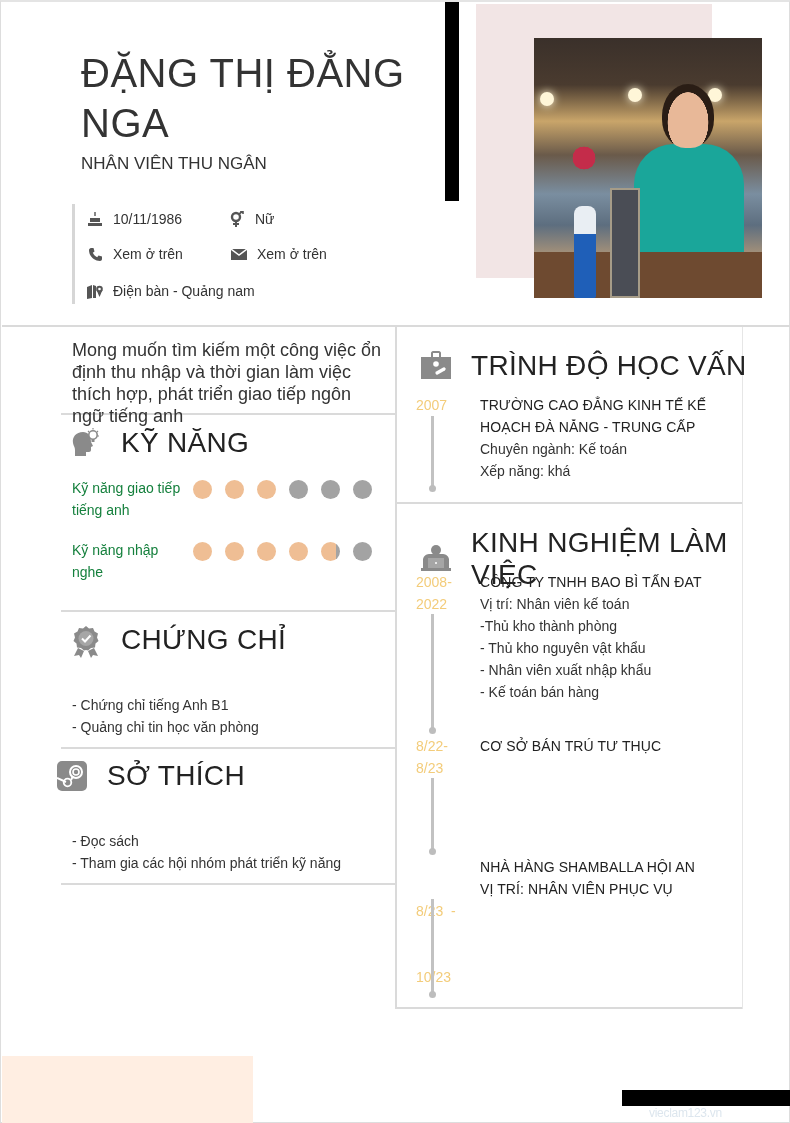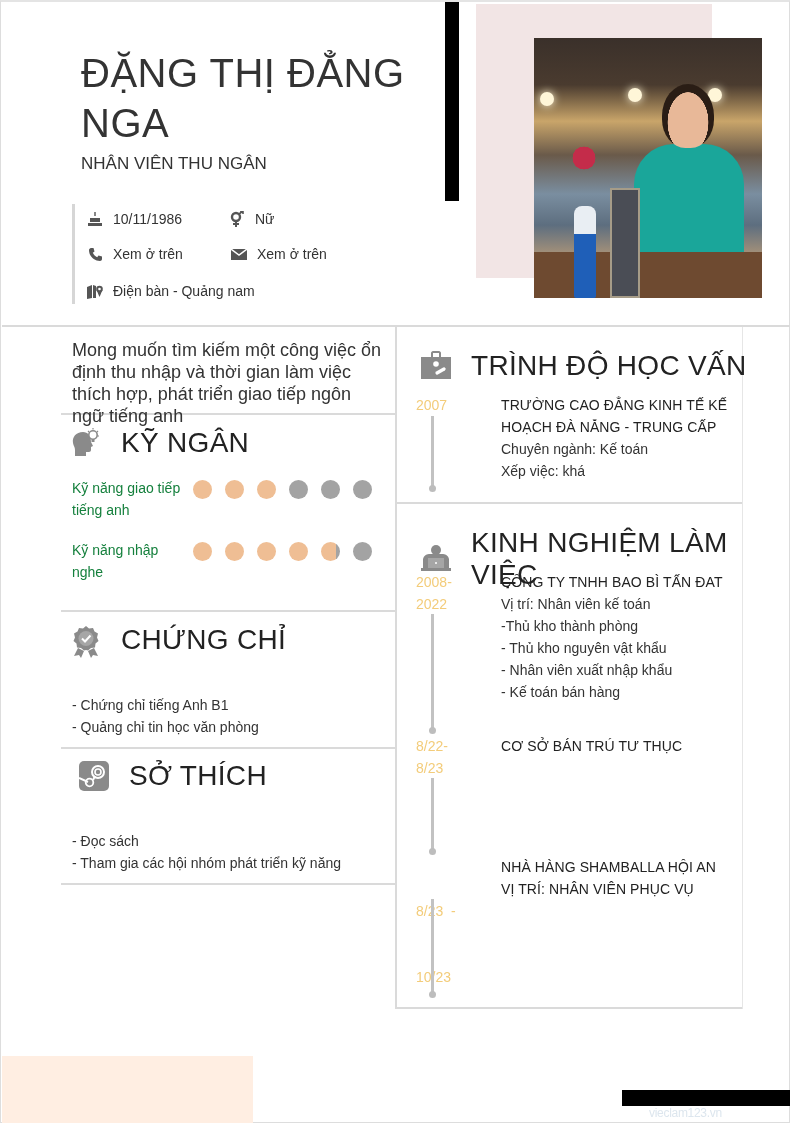--- a/index.html
+++ b/index.html
@@ -48,21 +48,21 @@
   .dot { width: 19px; height: 19px; border-radius: 50%; background: #a3a3a3; }
   .dot.on { background: #efbe94; }
   .dot.partial { background: linear-gradient(90deg, #efbe94 0 78%, #a3a3a3 78% 100%); }
 
   .list { position: absolute; left: 71px; font-size: 14px; line-height: 22px; color: #333; }
 
   
   .tl-date { position: absolute; left: 415px; font-size: 14px; line-height: 22px; color: #f3cc7a; }
   .tl-line { position: absolute; left: 430px; width: 3px; background: #c2c2c2; }
   .tl-dot { position: absolute; left: 428px; width: 7px; height: 7px; border-radius: 50%; background: #bdbdbd; }
-  .tl-body { position: absolute; left: 500px; width: 250px; font-size: 14px; line-height: 22px; color: #333; }
+  .tl-body { position: absolute; left: 479px; width: 250px; font-size: 14px; line-height: 22px; color: #333; }
   .tl-body .org { color: #222; text-transform: uppercase; letter-spacing: 0.1px; }
 
   .peach-block { position: absolute; left: 1px; top: 1054px; width: 251px; height: 68px; background: #ffeee2; }
   .black-bar-h { position: absolute; left: 621px; top: 1088px; width: 168px; height: 16px; background: #000; }
   .watermark { position: absolute; left: 648px; top: 1104px; font-size: 12px; color: #dde6ee; letter-spacing: -0.3px; }
 </style>
 </head>
 <body>
 
 <div class="page">
@@ -150,21 +150,21 @@
 
   <div class="sec-head" style="left:70px;top:425px">
     <span class="sec-ic">
       <svg width="30" height="30" viewBox="0 0 30 30">
           <path d="M12 4 C5 4 1 9 2 15 C2.5 18 4 19 4 22 L4 28 L15 28 L15 24 L18 24 C19 24 20 23 20 22 L20 19 L22 18 L20 14 C20 8 17 4 12 4 Z" fill="#8a8a8a"></path>
           <circle cx="22" cy="7" r="4.2" fill="#fff" stroke="#8a8a8a" stroke-width="1.6"></circle>
           <rect x="20.5" y="11" width="3" height="3" fill="#8a8a8a"></rect>
           <path d="M17 3 L18 4 M27 3 L26 4 M28 8 L26.5 8 M16 8 L17.5 8 M22 0 L22 1.5" stroke="#8a8a8a" stroke-width="1.2"></path>
         </svg>
     </span>
-    <span class="sec-title">KỸ NGÂN</span>
+    <span class="sec-title">KỸ NĂNG</span>
   </div>
 
   <div class="skill" style="top:475px">
     <span class="skill-label">Kỹ năng giao tiếp tiếng anh</span>
     <div class="dots">
       <span class="dot on"></span>
       <span class="dot on"></span>
       <span class="dot on"></span>
       <span class="dot"></span>
       <span class="dot"></span>
@@ -193,21 +193,21 @@
           <path d="M7 23 L3 31 L8 30 L10 33 L13 26 Z M23 23 L27 31 L22 30 L20 33 L17 26 Z" fill="#8a8a8a"></path>
         </svg>
     </span>
     <span class="sec-title">CHỨNG CHỈ</span>
   </div>
   <div class="list" style="top:692px">
     <div>- Chứng chỉ tiếng Anh B1</div>
     <div>- Quảng chỉ tin học văn phòng</div>
   </div>
 
-  <div class="sec-head" style="left:78px;top:758px">
+  <div class="sec-head" style="left:56px;top:758px">
     <span class="sec-ic">
       <svg width="30" height="30" viewBox="0 0 30 30">
           <rect x="0" y="0" width="30" height="30" rx="5" fill="#8a8a8a"></rect>
           <circle cx="19" cy="11" r="6" fill="none" stroke="#fff" stroke-width="2"></circle>
           <circle cx="19" cy="11" r="3" fill="none" stroke="#fff" stroke-width="1.6"></circle>
           <path d="M0 17 L9 21" stroke="#fff" stroke-width="2"></path>
           <circle cx="10.5" cy="21.5" r="3.8" fill="none" stroke="#fff" stroke-width="1.8"></circle>
           <path d="M14 19 L16 15" stroke="#fff" stroke-width="2"></path>
         </svg>
     </span>
@@ -230,21 +230,21 @@
     <span class="sec-title">TRÌNH ĐỘ HỌC VẤN</span>
   </div>
 
   <div class="tl-date" style="top:392px">2007</div>
   <div class="tl-line" style="top:414px;height:72px"></div>
   <div class="tl-dot" style="top:483px"></div>
   <div class="tl-body" style="top:392px">
     <div class="org">TRƯỜNG CAO ĐẲNG KINH TẾ KẾ</div>
     <div class="org">HOẠCH ĐÀ NẴNG - TRUNG CẤP</div>
     <div>Chuyên ngành: Kế toán</div>
-    <div>Xếp việc: khá</div>
+    <div>Xếp năng: khá</div>
   </div>
 
   <div class="sec-head" style="left:420px;top:525px">
     <span class="sec-ic">
       <svg width="30" height="28" viewBox="0 0 30 28">
           <circle cx="15" cy="6" r="5" fill="#8a8a8a"></circle>
           <path d="M2 15 C3 11 6 10 9 10 L21 10 C24 10 27 11 28 15 L28 24 L2 24 Z" fill="#8a8a8a"></path>
           <rect x="7" y="14" width="16" height="10" fill="#a6a6a6"></rect>
           <rect x="0" y="24" width="30" height="3" fill="#8a8a8a"></rect>
           <circle cx="15" cy="19" r="1" fill="#fff"></circle>

